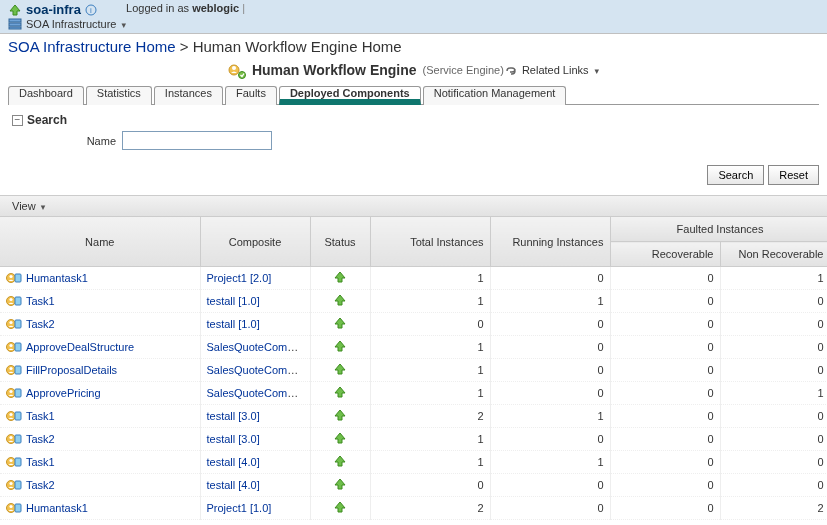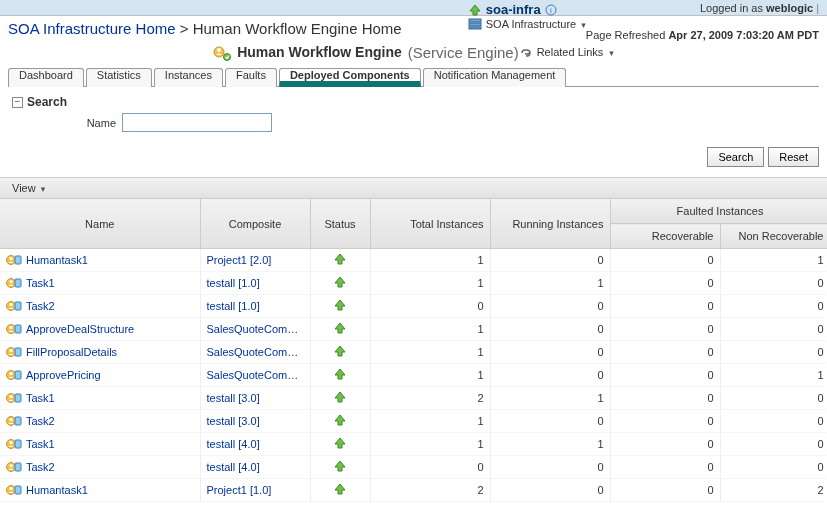--- a/index.html
+++ b/index.html
@@ -1,35 +1,35 @@
 <!DOCTYPE html>
 <html><head>
 <meta charset="utf-8">
 <style>
   * { box-sizing: border-box; margin: 0; padding: 0; }
   body { font-family: Tahoma, Arial, sans-serif; font-size: 11px; color: #333; background: #fff; width: 827px; }
   a { color: #003399; text-decoration: none; cursor: pointer; }
 
-  .topbar { background: #d5e4f1; height: 16px; display: flex; justify-content: flex-end; align-items: flex-start; padding: 2px 8px 0 8px; border-bottom: 1px solid #c0c0c0; }
+  .topbar { background: #d5e4f1; height: 34px; display: flex; justify-content: flex-start; align-items: flex-start; padding: 2px 8px 0 8px; border-bottom: 1px solid #c0c0c0; }
   .topbar-left { display: flex; flex-direction: column; gap: 1px; }
   .topbar-title-row { display: flex; align-items: center; gap: 4px; }
   .topbar-title { font-weight: bold; font-size: 13px; color: #003366; }
   .topbar-sub-row { display: flex; align-items: center; gap: 4px; }
   .topbar-sub { color: #333; }
   .topbar-right { display: flex; flex-direction: column; align-items: flex-end; gap: 15px; font-size: 11px; color: #333;}
   .login-line b { font-weight: bold; }
   .divider-v { color:#888; }
 
   .breadcrumb { padding: 4px 8px; font-size: 15px; color: #333; }
   .breadcrumb a { color: #003399; }
 
   .page-header { display: flex; justify-content: center; align-items: center; padding: 2px 8px 6px 8px; }
   .page-header-left { display: flex; align-items: center; gap: 6px; }
   .page-title { font-weight: bold; font-size: 14px; color: #333; }
-  .page-subtitle { color: #666; font-size: 15px; }
+  .page-subtitle { color: #666; font-size: 11px; }
   .related-links { display: flex; align-items: center; gap: 4px; color: #333; }
 
   .tabs { display: flex; border-bottom: 1px solid #999; margin: 0 8px; }
   .tab { padding: 0 10px; border: 1px solid #999; border-bottom: none; margin-right: 2px; background: #f7f7f7; border-top-left-radius: 3px; border-top-right-radius: 3px; cursor: pointer; position: relative; top: 1px; }
   .tab.active { background: #fff; font-weight: bold; border-bottom: 6px solid #0f766e; }
 
   .search-section { padding: 8px 12px; }
   .search-head { display: flex; align-items: center; gap: 4px; margin-bottom: 4px; }
   .collapse-box { width: 11px; height: 11px; border: 1px solid #888; display: inline-flex; align-items: center; justify-content: center; font-size: 10px; line-height: 1; color:#555; }
   .search-title { font-weight: bold; font-size: 12px; }
@@ -84,23 +84,20 @@
             <rect x="1" y="9" width="12" height="2" fill="#6fa3d8" stroke="#336699"></rect>
           </svg>
       </span>
       <a class="topbar-sub"><span>SOA Infrastructure</span> <span class="chev"></span></a>
     </div>
   </div>
   <div class="topbar-right">
     <div class="login-line">
       <span>Logged in as</span> <b>weblogic</b><span class="divider-v"> |</span>
     </div>
-    <div>
-      <span>Page Refreshed</span> <b>Apr 27, 2009 7:03:20 AM PDT</b>
-    </div>
   </div>
 </div>
 
 <div class="breadcrumb">
   <a>SOA Infrastructure Home</a>
   &gt;
   <span>Human Workflow Engine Home</span>
 </div>
 
 <div class="page-header">

